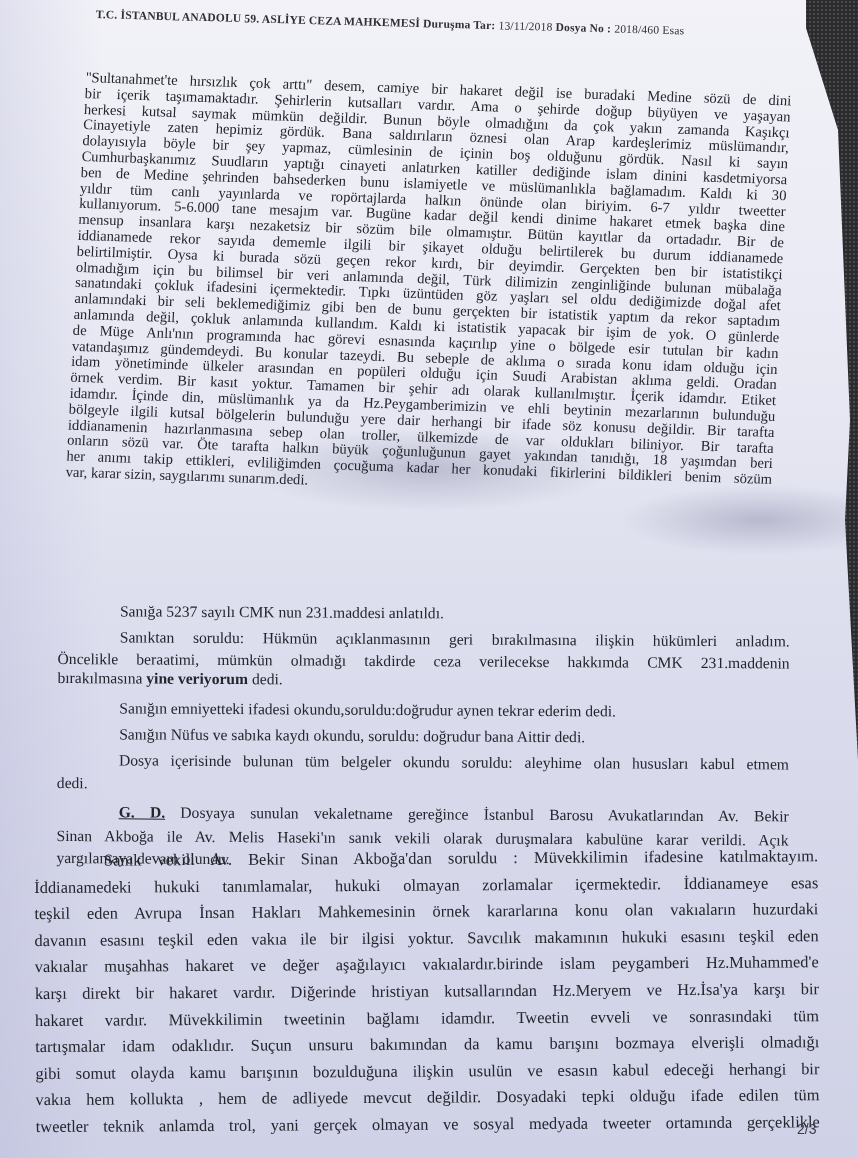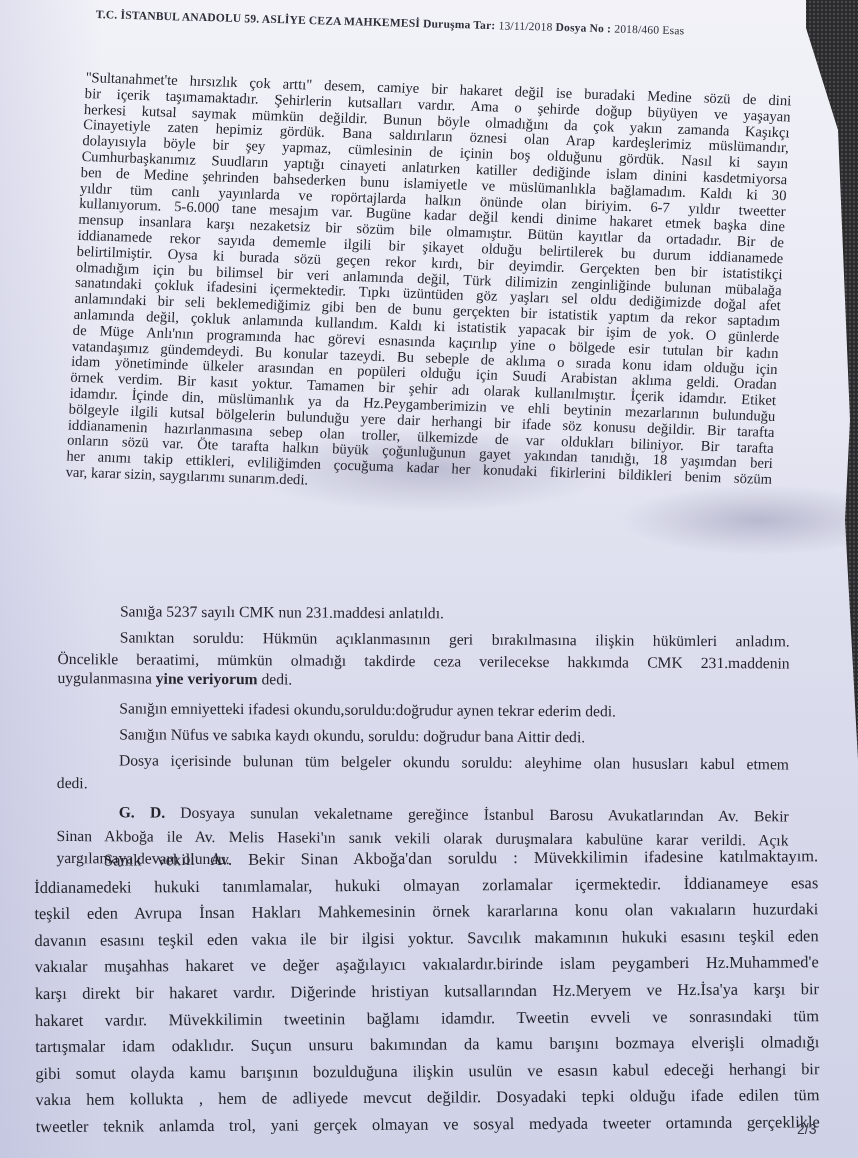--- a/index.html
+++ b/index.html
@@ -43,21 +43,21 @@
     .lower {
       position: absolute; left: 58px; top: 598px; width: 732px;
       font-family: "Liberation Serif", serif; font-size: 15.6px; line-height: 26px;
       color: #25252e;
       transform: rotate(0.35deg); transform-origin: left top;
     }
     .lower .ln { display: block; white-space: nowrap; }
     .lower .j { text-align: justify; text-align-last: justify; }
     .lower .ind { padding-left: 62px; }
     .lower .ind-j { padding-left: 62px; text-align: justify; text-align-last: justify; }
-    .gd { font-weight: bold; }
+    .gd { font-weight: bold; text-decoration: underline; }
     .bold { font-weight: bold; }
     .lower2 {
       position: absolute; left: 34px; top: 848px; width: 784px;
       font-family: "Liberation Serif", serif; font-size: 16.4px; line-height: 26.6px;
       color: #25252e;
       transform: rotate(-0.35deg); transform-origin: left top;
     }
     .lower2 .ln { display: block; white-space: nowrap; text-align: justify; text-align-last: justify; }
     .lower2 .ind { padding-left: 70px; }
     .page-num {
@@ -108,21 +108,21 @@
     <span class="ln">onların sözü var. Öte tarafta halkın büyük çoğunluğunun gayet yakından tanıdığı, 18 yaşımdan beri</span>
     <span class="ln">her anımı takip ettikleri, evliliğimden çocuğuma kadar her konudaki fikirlerini bildikleri benim sözüm</span>
     <span class="ln" style="text-align-last:left">var, karar sizin, saygılarımı sunarım.dedi.</span>
   </div>
 
   <div class="lower">
     <span class="ln ind">Sanığa  5237 sayılı CMK  nun 231.maddesi anlatıldı.</span>
     <span class="ln ind-j">Sanıktan soruldu: Hükmün açıklanmasının geri bırakılmasına ilişkin hükümleri anladım.</span>
     <span class="ln j" style="line-height:17px">Öncelikle beraatimi, mümkün olmadığı takdirde ceza verilecekse hakkımda CMK 231.maddenin</span>
     <span class="ln" style="line-height:22px">
-      <span>uygulanmasına </span><span class="bold">yine veriyorum</span><span> dedi.</span>
+      <span>bırakılmasına </span><span class="bold">yine veriyorum</span><span> dedi.</span>
     </span>
     <span class="ln ind" style="margin-top:6px">Sanığın emniyetteki ifadesi okundu,soruldu:doğrudur aynen tekrar ederim dedi.</span>
     <span class="ln ind">Sanığın Nüfus ve sabıka kaydı okundu, soruldu: doğrudur bana Aittir dedi.</span>
     <span class="ln ind-j">Dosya içerisinde bulunan tüm belgeler  okundu soruldu: aleyhime olan hususları kabul etmem</span>
     <span class="ln" style="line-height:20px">dedi.</span>
     <span class="ln ind-j" style="margin-top:6px">
       <span class="gd">G. D.</span><span> Dosyaya sunulan vekaletname gereğince İstanbul Barosu Avukatlarından Av. Bekir</span>
     </span>
     <span class="ln j" style="line-height:21px">Sinan Akboğa ile Av. Melis Haseki'ın sanık vekili olarak duruşmalara kabulüne karar verildi. Açık</span>
     <span class="ln" style="line-height:23px">yargılamaya devam olundu.</span>

